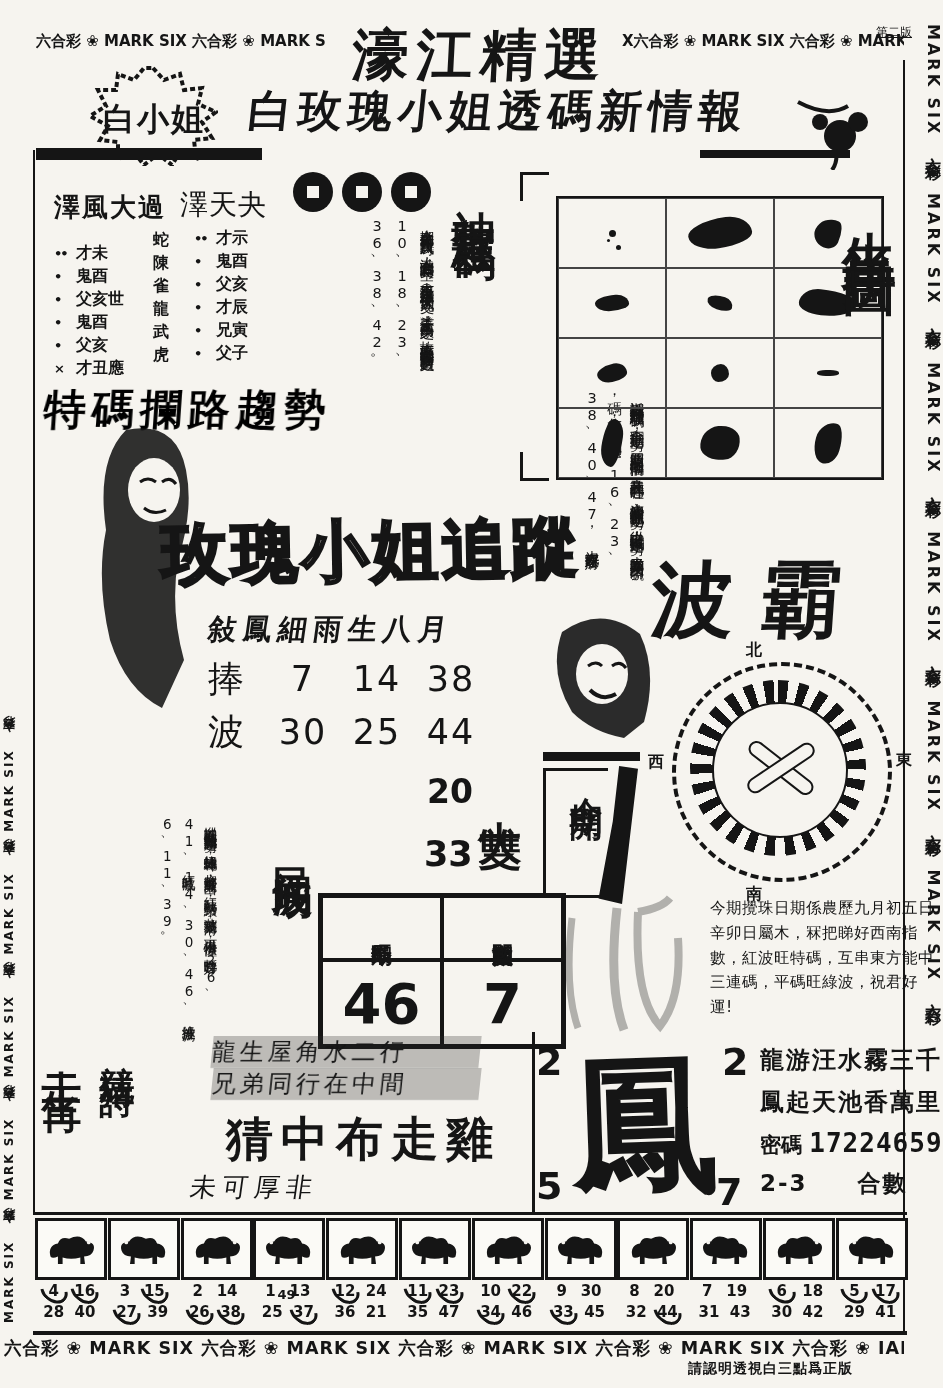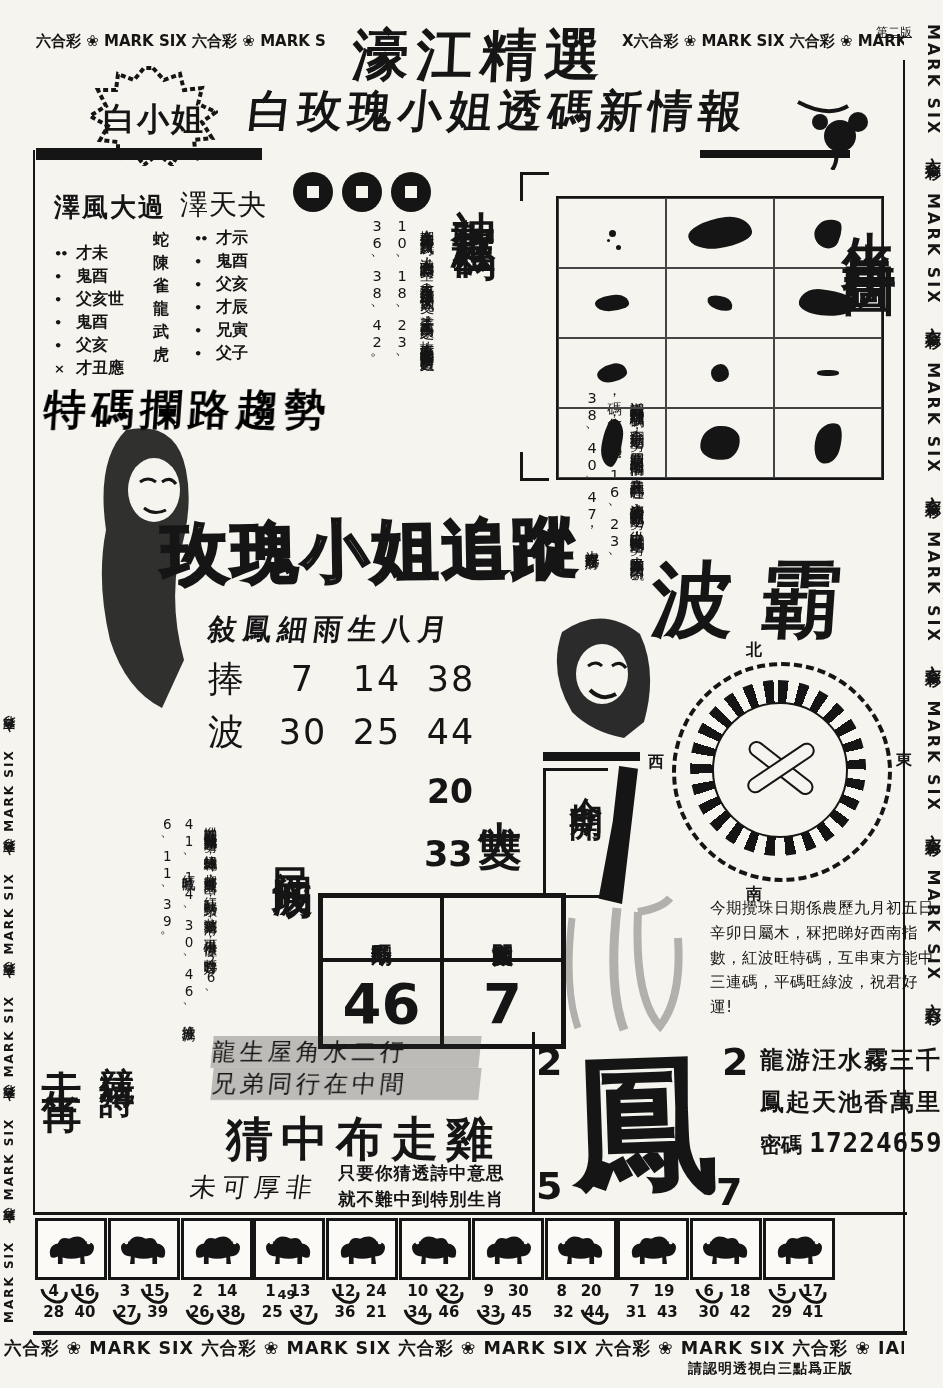--- a/index.html
+++ b/index.html
@@ -349,37 +349,37 @@
   <div id="compass-note" class="abs">今期攪珠日期係農歷九月初五日辛卯日屬木，冧把睇好西南指數，紅波旺特碼，互串東方能中三連碼，平碼旺綠波，祝君好運!</div>
 
   <div id="r-title" class="abs vtx">十二生肖</div>
   <div id="r-sub" class="abs vtx">競猜詩</div>
   <div id="poem-smudge" class="abs">
     <div class="sm">龍生屋角水二行</div>
     <div class="sm">兄弟同行在中間</div>
   </div>
   <div id="r-big" class="abs">猜中布走雞</div>
   <div id="r-note" class="abs">未可厚非</div>
-  <div id="r-hints" class="abs">
-    <div>只要你猜透詩中意思</div>
-    <div>就不難中到特別生肖</div>
-  </div>
   <div id="divider" class="abs"></div>
 
   <div class="pcorner" style="left:536px;top:1040px;">2</div>
   <div class="pcorner" style="left:722px;top:1040px;">2</div>
   <div class="pcorner" style="left:536px;top:1164px;">5</div>
   <div class="pcorner" style="left:716px;top:1170px;">7</div>
   <div id="phx-char" class="abs">鳳</div>
   <div id="phx-l1" class="abs">龍游汪水霧三千</div>
   <div id="phx-l2" class="abs">鳳起天池香萬里</div>
   <div id="phx-secret" class="abs">
     <span>密碼</span>
     <b class="mono">17224659235</b>
   </div>
+  <div id="phx-sum" class="abs">
+    <span>2-3</span><span class="gap"></span>
+    <span>合數</span>
+  </div>
 
   <div id="strip" class="abs">
       <div class="z-cell">
         <div class="z-box">
           <svg width="56" height="42" viewBox="0 0 60 44">
     <path d="M8 30 Q5 18 16 16 Q19 8 28 11 Q40 5 46 14 Q57 15 54 24 Q52 30 44 30 L45 38 L40 38 L40 31 Q30 34 21 31 L21 38 L16 38 L16 30 Q10 33 8 30 Z" fill="#151515"></path>
     <circle cx="49" cy="15" r="2" fill="#f6f4ef"></circle>
   </svg>
         </div>
         <div class="z-nums">
@@ -468,20 +468,38 @@
       </div>
       <div class="z-cell">
         <div class="z-box">
           <svg width="56" height="42" viewBox="0 0 60 44">
     <path d="M8 30 Q5 18 16 16 Q19 8 28 11 Q40 5 46 14 Q57 15 54 24 Q52 30 44 30 L45 38 L40 38 L40 31 Q30 34 21 31 L21 38 L16 38 L16 30 Q10 33 8 30 Z" fill="#151515"></path>
     <circle cx="49" cy="15" r="2" fill="#f6f4ef"></circle>
   </svg>
         </div>
         <div class="z-nums">
           <div class="z-r">
+            <span class="moon">11</span>
+            <span class="moon">23</span>
+          </div>
+          <div class="z-r">
+            <span>35</span>
+            <span>47</span>
+          </div>
+        </div>
+      </div>
+      <div class="z-cell">
+        <div class="z-box">
+          <svg width="56" height="42" viewBox="0 0 60 44">
+    <path d="M8 30 Q5 18 16 16 Q19 8 28 11 Q40 5 46 14 Q57 15 54 24 Q52 30 44 30 L45 38 L40 38 L40 31 Q30 34 21 31 L21 38 L16 38 L16 30 Q10 33 8 30 Z" fill="#151515"></path>
+    <circle cx="49" cy="15" r="2" fill="#f6f4ef"></circle>
+  </svg>
+        </div>
+        <div class="z-nums">
+          <div class="z-r">
             <span>10</span>
             <span class="moon">22</span>
           </div>
           <div class="z-r">
             <span class="moon">34</span>
             <span>46</span>
           </div>
         </div>
       </div>
       <div class="z-cell">

